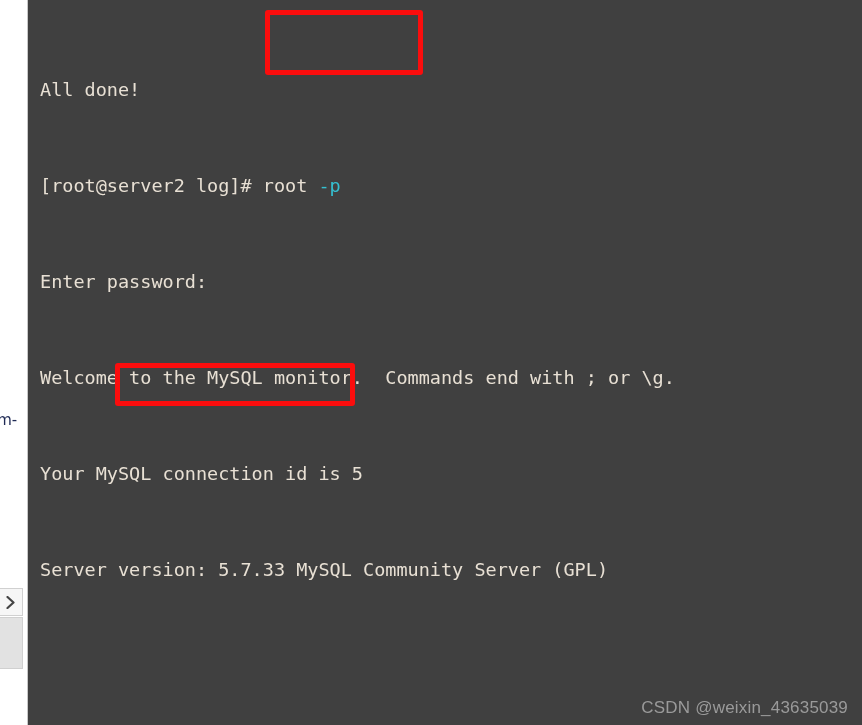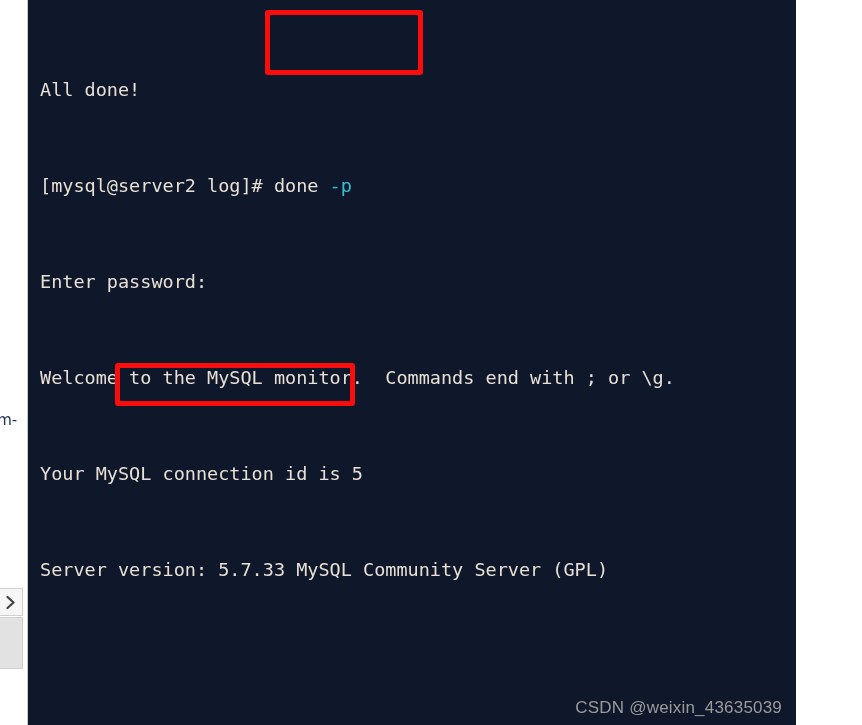--- a/index.html
+++ b/index.html
@@ -72,23 +72,23 @@
     border: 1px solid #d0d0d0;
     border-left: none;
     box-sizing: border-box;
   }
 
   
   #terminal {
     position: absolute;
     left: 28px;
     top: 0;
-    width: 768px;
-    height: 725px;
-    background: #0f172a;
+    width: 834px;
+    height: 725px;
+    background: #404040;
     overflow: hidden;
   }
 
   #terminal-lines {
     position: absolute;
     left: 12px;
     top: 6px;
     width: 1400px;
     font-family: "DejaVu Sans Mono", monospace;
     font-size: 18.5px;
@@ -156,21 +156,21 @@
     </div>
 
     <div id="sidebar-gray-panel"></div>
   </div>
 
   <div id="terminal">
     <div id="terminal-lines">
 
       <div class="tline">All done!</div>
 
-      <div class="tline"><span>[mysql@server2 log]# </span><span>done</span><span class="cyan"> -p</span></div>
+      <div class="tline"><span>[root@server2 log]# </span><span>root</span><span class="cyan"> -p</span></div>
 
       <div class="tline">Enter password:</div>
 
       <div class="tline">Welcome to the MySQL monitor.  Commands end with ; or \g.</div>
 
       <div class="tline">Your MySQL connection id is 5</div>
 
       <div class="tline">Server version: 5.7.33 MySQL Community Server (GPL)</div>
 
       <div class="tline blank"></div>

